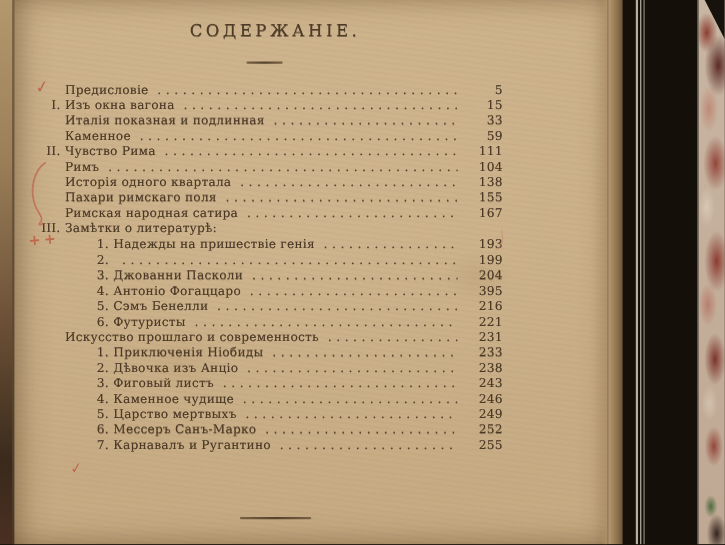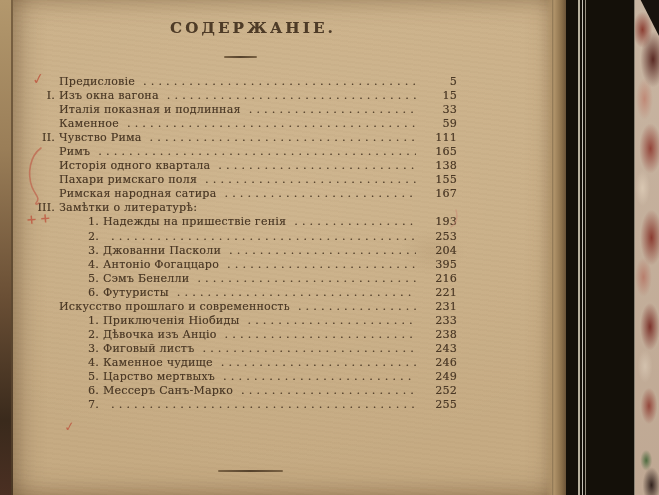--- a/index.html
+++ b/index.html
@@ -52,21 +52,21 @@
       radial-gradient(10px 22px at 40% 74%, #d3c1ad 0%, rgba(0,0,0,0) 75%),
       radial-gradient(12px 26px at 56% 82%, #94483c 0%, rgba(0,0,0,0) 70%),
       radial-gradient(8px 14px at 45% 93%, #4e6b3f 0%, rgba(0,0,0,0) 75%),
       radial-gradient(12px 24px at 66% 98%, #33231e 0%, rgba(0,0,0,0) 75%),
       linear-gradient(#c8b5a2,#bfa893);}
   .corner-wedge{position:absolute;left:632px;top:0;width:27px;height:36px;background:#18120d;
     clip-path:polygon(32% 0,100% 0,100% 100%);}
 
   
   .title{position:absolute;left:170px;top:19px;width:160px;margin:0;text-align:center;
-    font-size:15px;font-weight:bold;letter-spacing:3.2px;color:#4e3b27;
+    font-size:15px;font-weight:normal;letter-spacing:3.2px;color:#4e3b27;
     text-shadow:.2px .2px .4px rgba(60,42,25,.55);}
   .rule{position:absolute;height:2px;background:linear-gradient(to right,#7a6243,#55422c,#7a6243);border-radius:1px;}
   .rule-top{left:224px;top:56px;width:33px;}
   .rule-bottom{left:218px;top:470px;width:65px;}
 
   .toc{position:absolute;left:1px;top:75px;width:456px;color:#4b3926;
     font-size:11px;letter-spacing:.25px;text-shadow:.2px .2px .3px rgba(60,42,25,.45);}
   .toc-row{display:flex;align-items:baseline;height:14.05px;line-height:14.05px;white-space:nowrap;}
   .cell-num{flex:none;width:58px;text-align:right;padding-right:4px;box-sizing:border-box;}
   .indent-1 .cell-num{width:102px;}
@@ -135,21 +135,21 @@
       <div class="toc-row indent-0">
       <span class="cell-num">II.</span>
       <span class="cell-label">Чувство Рима</span>
       <span class="cell-leader"></span>
       <span class="cell-page">111</span>
     </div>
       <div class="toc-row indent-0">
       <span class="cell-num"></span>
       <span class="cell-label">Римъ</span>
       <span class="cell-leader"></span>
-      <span class="cell-page">165</span>
+      <span class="cell-page">104</span>
     </div>
       <div class="toc-row indent-0">
       <span class="cell-num"></span>
       <span class="cell-label">Исторія одного квартала</span>
       <span class="cell-leader"></span>
       <span class="cell-page">138</span>
     </div>
       <div class="toc-row indent-0">
       <span class="cell-num"></span>
       <span class="cell-label">Пахари римскаго поля</span>
@@ -170,21 +170,21 @@
     </div>
       <div class="toc-row indent-1">
       <span class="cell-num">1.</span>
       <span class="cell-label">Надежды на пришествіе генія</span>
       <span class="cell-leader"></span>
       <span class="cell-page">193</span>
     </div>
       <div class="toc-row indent-1">
       <span class="cell-num">2.</span>
       <span class="cell-leader"></span>
-      <span class="cell-page">253</span>
+      <span class="cell-page">199</span>
     </div>
       <div class="toc-row indent-1">
       <span class="cell-num">3.</span>
       <span class="cell-label">Джованни Пасколи</span>
       <span class="cell-leader"></span>
       <span class="cell-page">204</span>
     </div>
       <div class="toc-row indent-1">
       <span class="cell-num">4.</span>
       <span class="cell-label">Антоніо Фогаццаро</span>
@@ -240,20 +240,21 @@
       <span class="cell-page">249</span>
     </div>
       <div class="toc-row indent-1">
       <span class="cell-num">6.</span>
       <span class="cell-label">Мессеръ Санъ-Марко</span>
       <span class="cell-leader"></span>
       <span class="cell-page">252</span>
     </div>
       <div class="toc-row indent-1">
       <span class="cell-num">7.</span>
+      <span class="cell-label">Карнавалъ и Ругантино</span>
       <span class="cell-leader"></span>
       <span class="cell-page">255</span>
     </div>
     </div>
 
   <div class="rule rule-bottom"></div>
 
   <div class="hand check-1">✓</div>
 
   <svg class="bracket-svg" width="18" height="60" viewBox="0 0 18 60">

